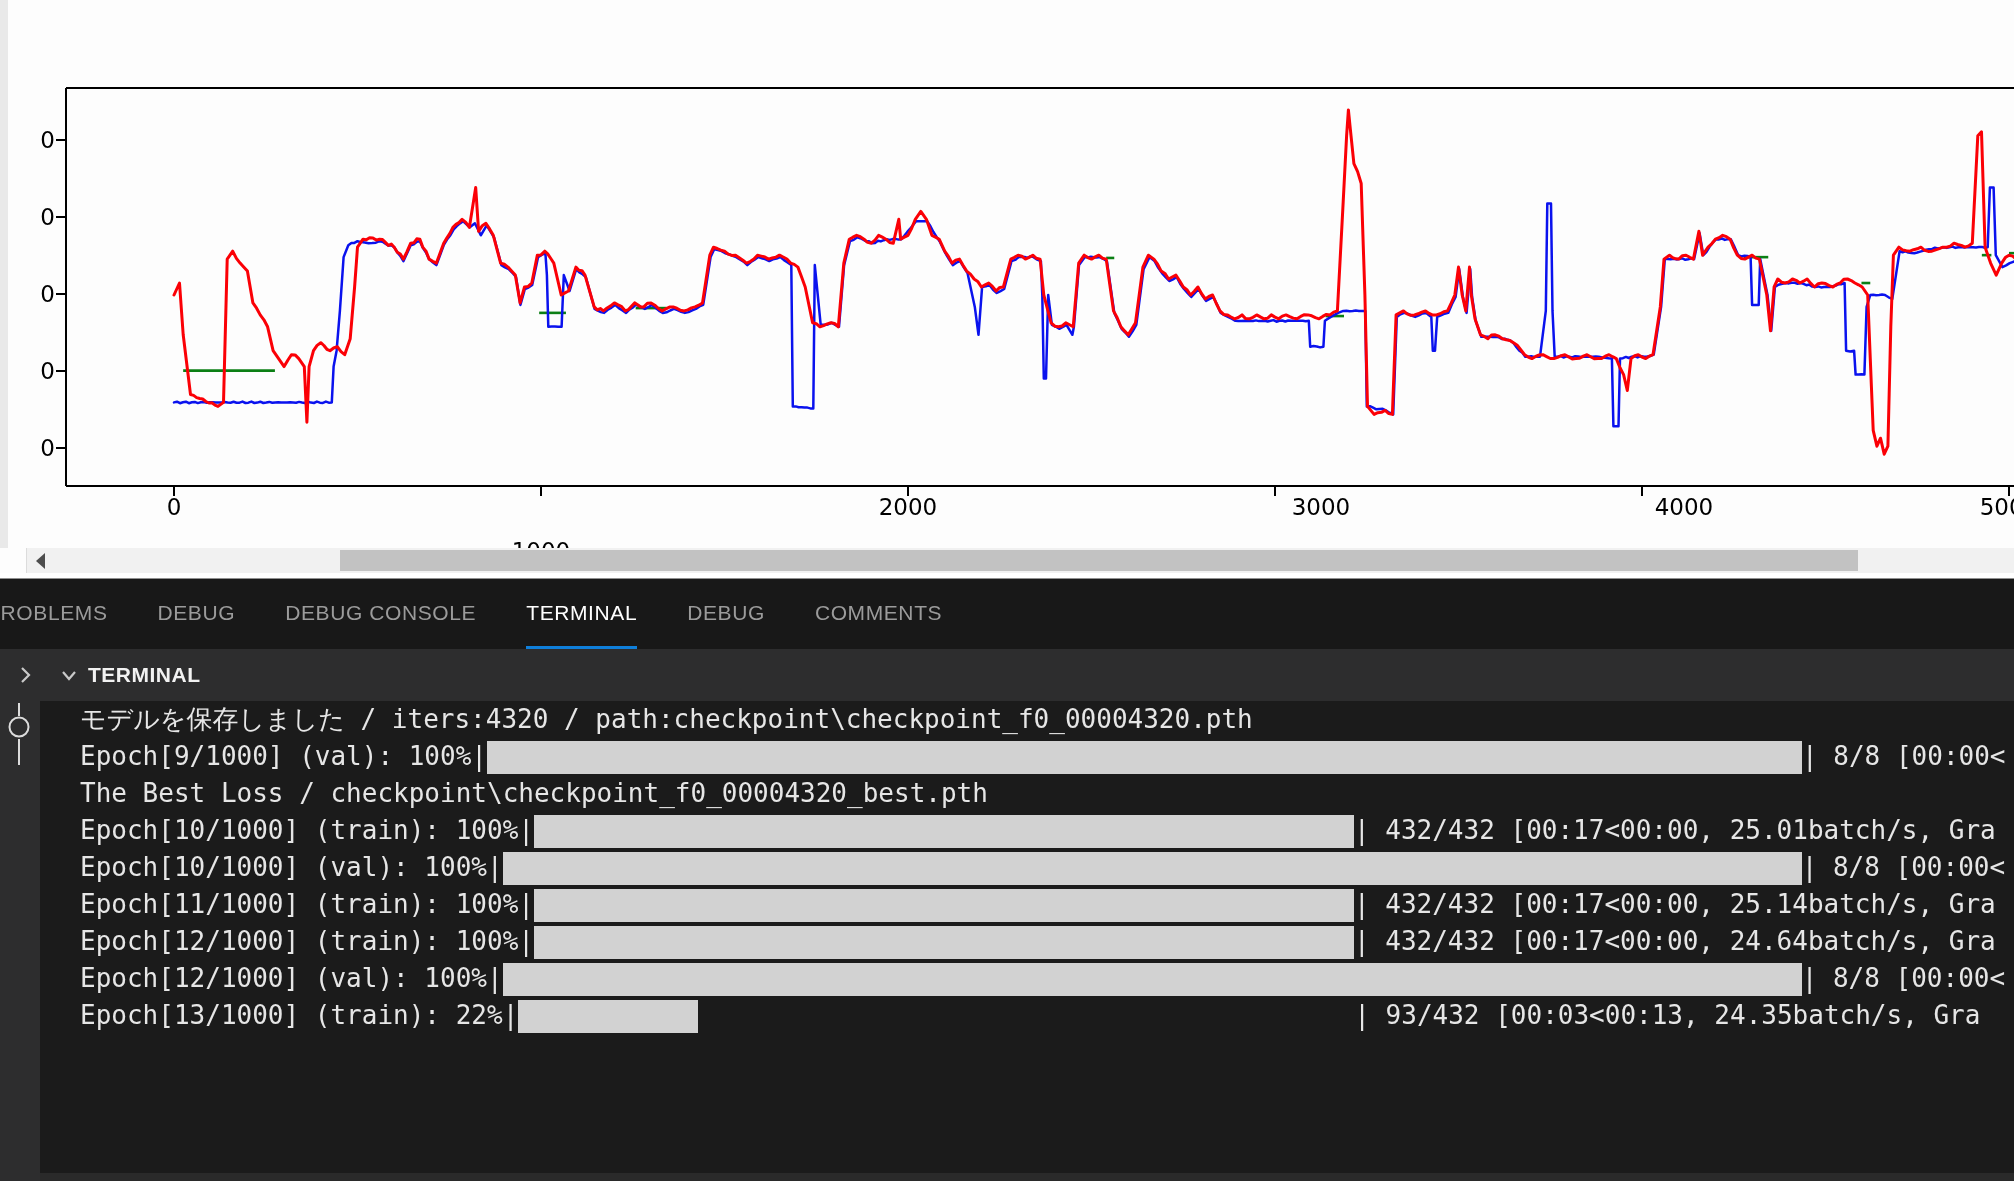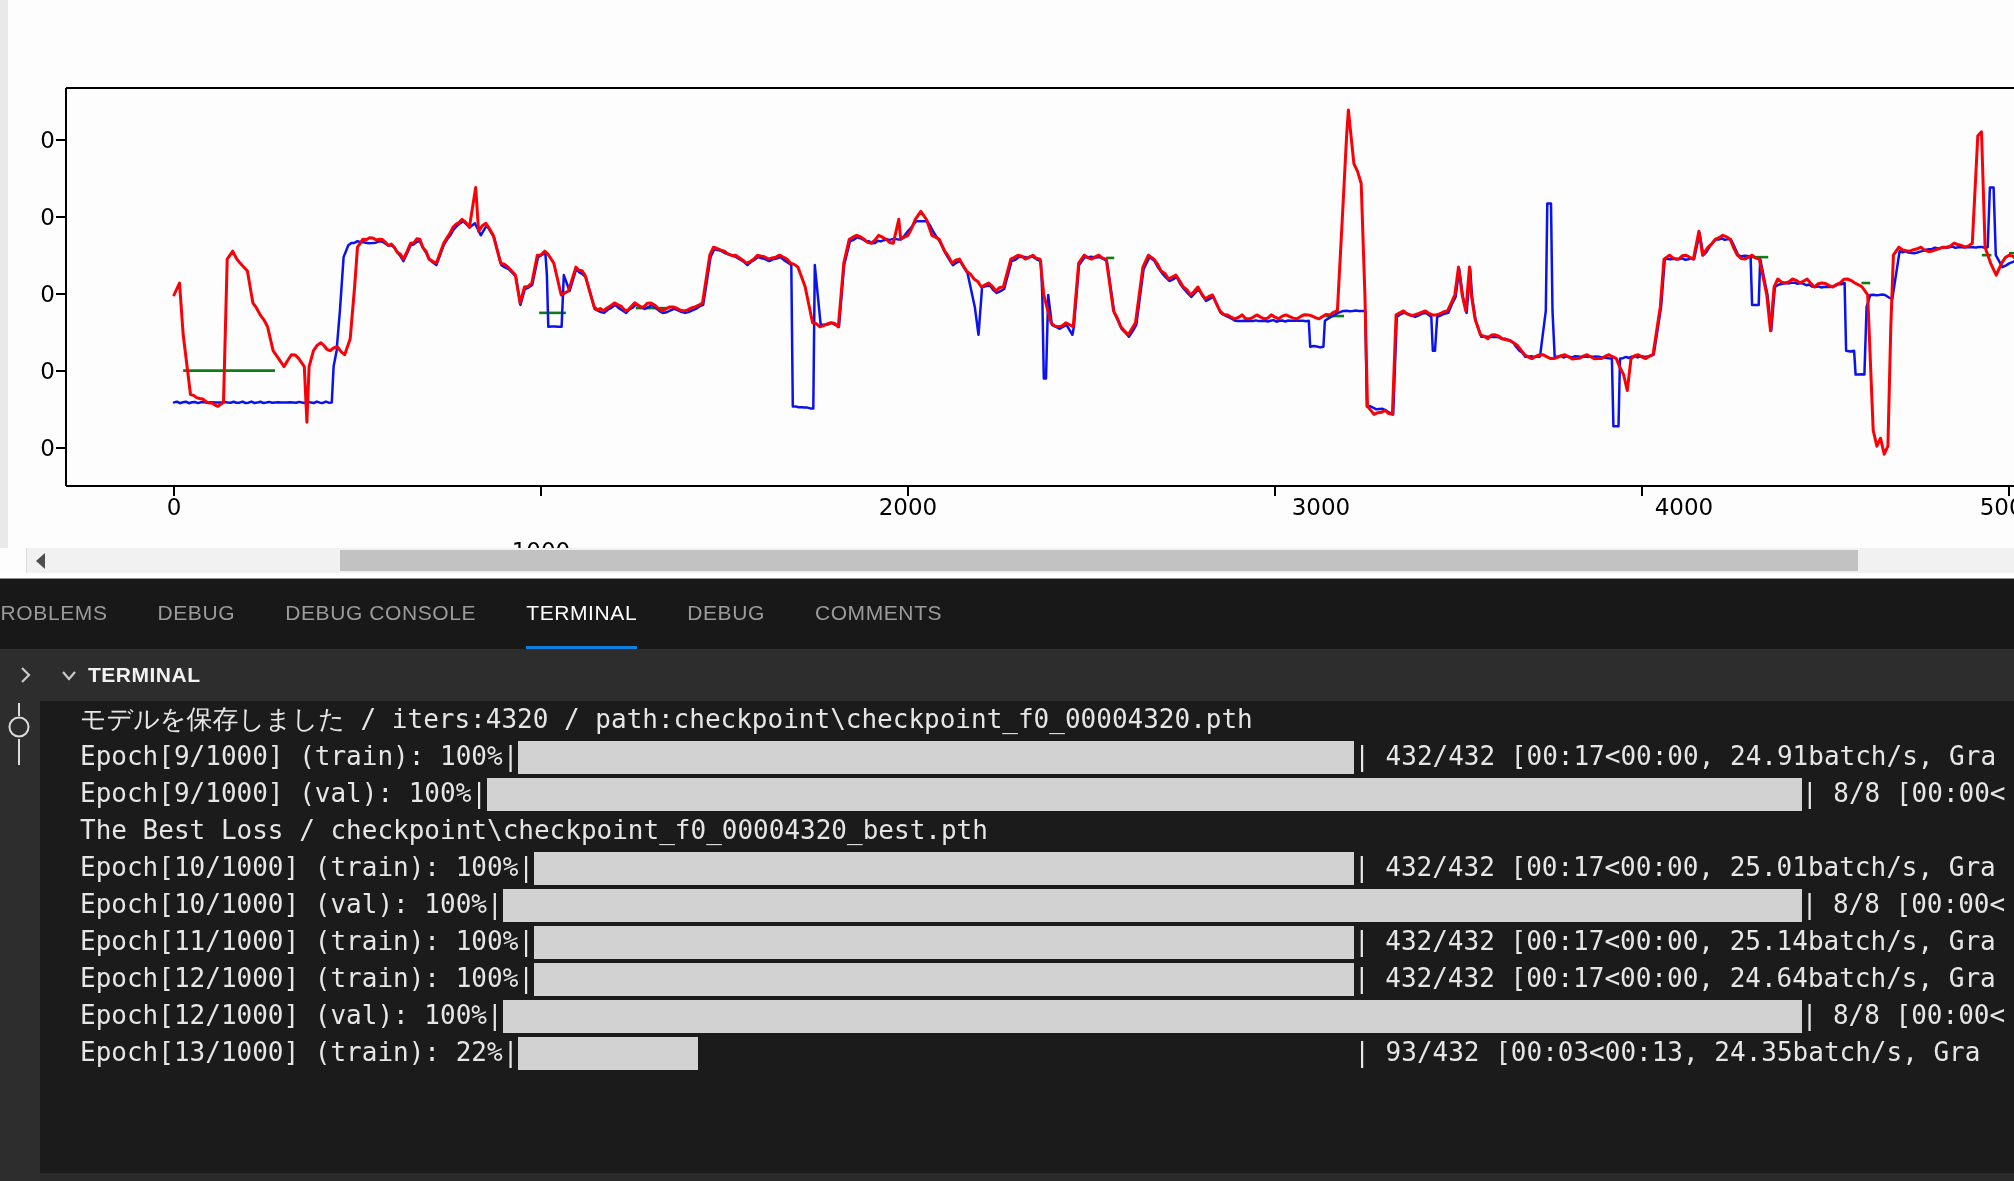--- a/index.html
+++ b/index.html
@@ -131,21 +131,20 @@
     <div id="terminal">
       <div id="terminal-gutter">
         <svg width="40" height="80">
           <line x1="19" y1="2" x2="19" y2="15" stroke="#dcdcdc" stroke-width="2"></line>
           <circle cx="19" cy="26" r="9.5" fill="none" stroke="#dcdcdc" stroke-width="2"></circle>
           <line x1="19" y1="38" x2="19" y2="64" stroke="#dcdcdc" stroke-width="2"></line>
         </svg>
       </div>
       <div id="terminal-body">
           <div class="tline">モデルを保存しました /  iters:4320 / path:checkpoint\checkpoint_f0_00004320.pth</div>
-          <div class="tline"><span>Epoch[9/1000] (train): 100%|</span><span class="pbar" style="width: 836px;"></span><span>| 432/432 [00:17&lt;00:00, 24.91batch/s, Gra</span></div>
           <div class="tline"><span>Epoch[9/1000] (val): 100%|</span><span class="pbar" style="width: 1315px;"></span><span>| 8/8 [00:00&lt;</span></div>
           <div class="tline">The Best Loss / checkpoint\checkpoint_f0_00004320_best.pth</div>
           <div class="tline"><span>Epoch[10/1000] (train): 100%|</span><span class="pbar" style="width: 820px;"></span><span>| 432/432 [00:17&lt;00:00, 25.01batch/s, Gra</span></div>
           <div class="tline"><span>Epoch[10/1000] (val): 100%|</span><span class="pbar" style="width: 1299px;"></span><span>| 8/8 [00:00&lt;</span></div>
           <div class="tline"><span>Epoch[11/1000] (train): 100%|</span><span class="pbar" style="width: 820px;"></span><span>| 432/432 [00:17&lt;00:00, 25.14batch/s, Gra</span></div>
           <div class="tline"><span>Epoch[12/1000] (train): 100%|</span><span class="pbar" style="width: 820px;"></span><span>| 432/432 [00:17&lt;00:00, 24.64batch/s, Gra</span></div>
           <div class="tline"><span>Epoch[12/1000] (val): 100%|</span><span class="pbar" style="width: 1299px;"></span><span>| 8/8 [00:00&lt;</span></div>
           <div class="tline"><span>Epoch[13/1000] (train):  22%|</span><span class="pbar" style="width: 180px;"></span><span class="pbar-empty" style="width: 656px;"></span><span>| 93/432 [00:03&lt;00:13, 24.35batch/s, Gra</span></div>
         </div>
       <div id="terminal-bottom-band"></div>

